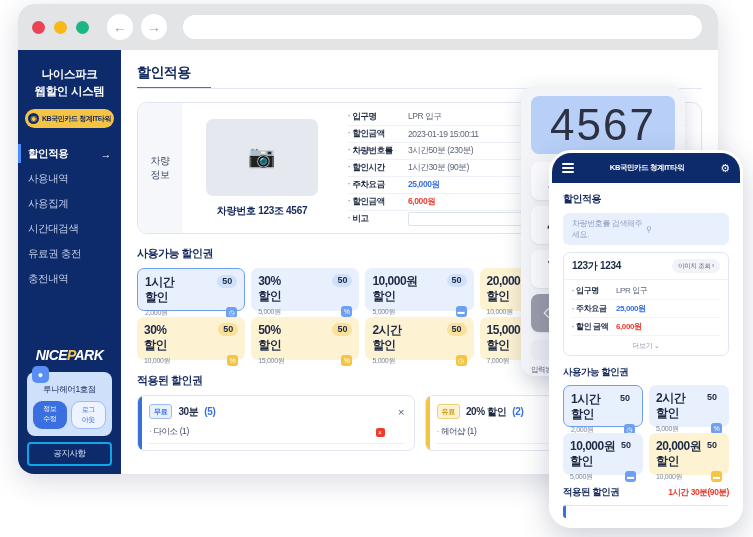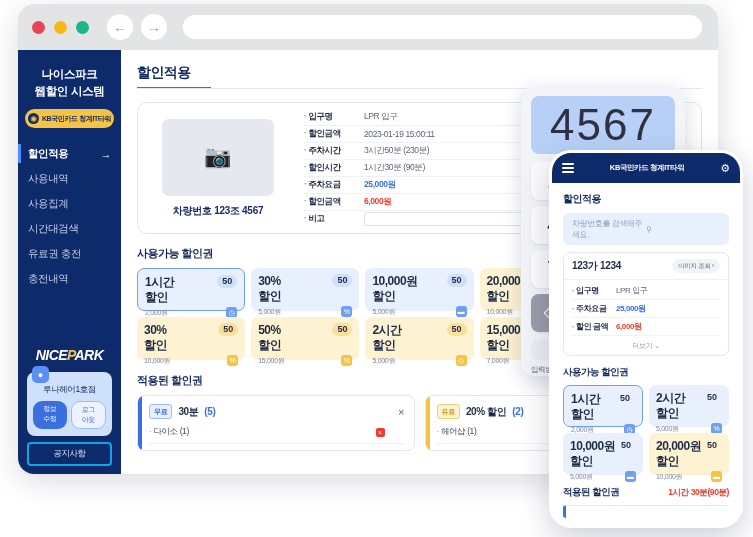--- a/index.html
+++ b/index.html
@@ -304,40 +304,46 @@
           <div class="sb-btn">공지사항</div>
         </div>
       </div>
 
       <div class="main">
         <div class="page-title">할인적용</div>
         <div class="title-underline"></div>
         <div class="title-rule"></div>
 
         <div class="info-card">
+          <div class="info-label">
+            <div>
+              <div>차량</div>
+              <div>정보</div>
+            </div>
+          </div>
           <div class="info-thumb-wrap">
             <div class="thumb">
               <span class="thumb-icon">📷</span>
             </div>
             <div class="plate">
               <span>차량번호</span>
               <span>123조 4567</span>
             </div>
           </div>
           <div class="info-rows">
             <div class="irow">
               <span class="ikey">입구명</span>
               <span class="ival">LPR 입구</span>
             </div>
             <div class="irow">
               <span class="ikey">할인금액</span>
               <span class="ival">2023-01-19 15:00:11</span>
             </div>
             <div class="irow">
-              <span class="ikey">주차시간</span>
+              <span class="ikey">차량번호를</span>
               <span class="ival">3시간50분 (230분)</span>
             </div>
             <div class="irow">
               <span class="ikey">할인시간</span>
               <span class="ival">1시간30분 (90분)</span>
             </div>
             <div class="irow">
               <span class="ikey">주차요금</span>
               <span class="ival blue">25,000원</span>
             </div>

